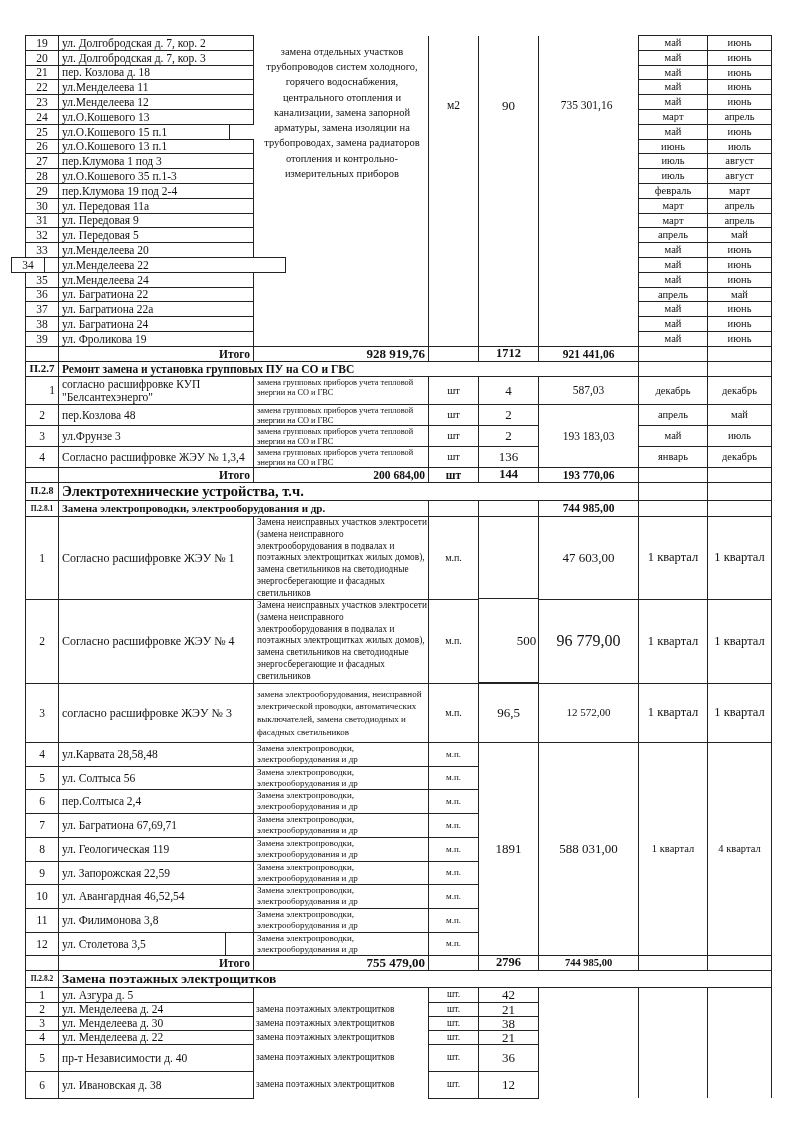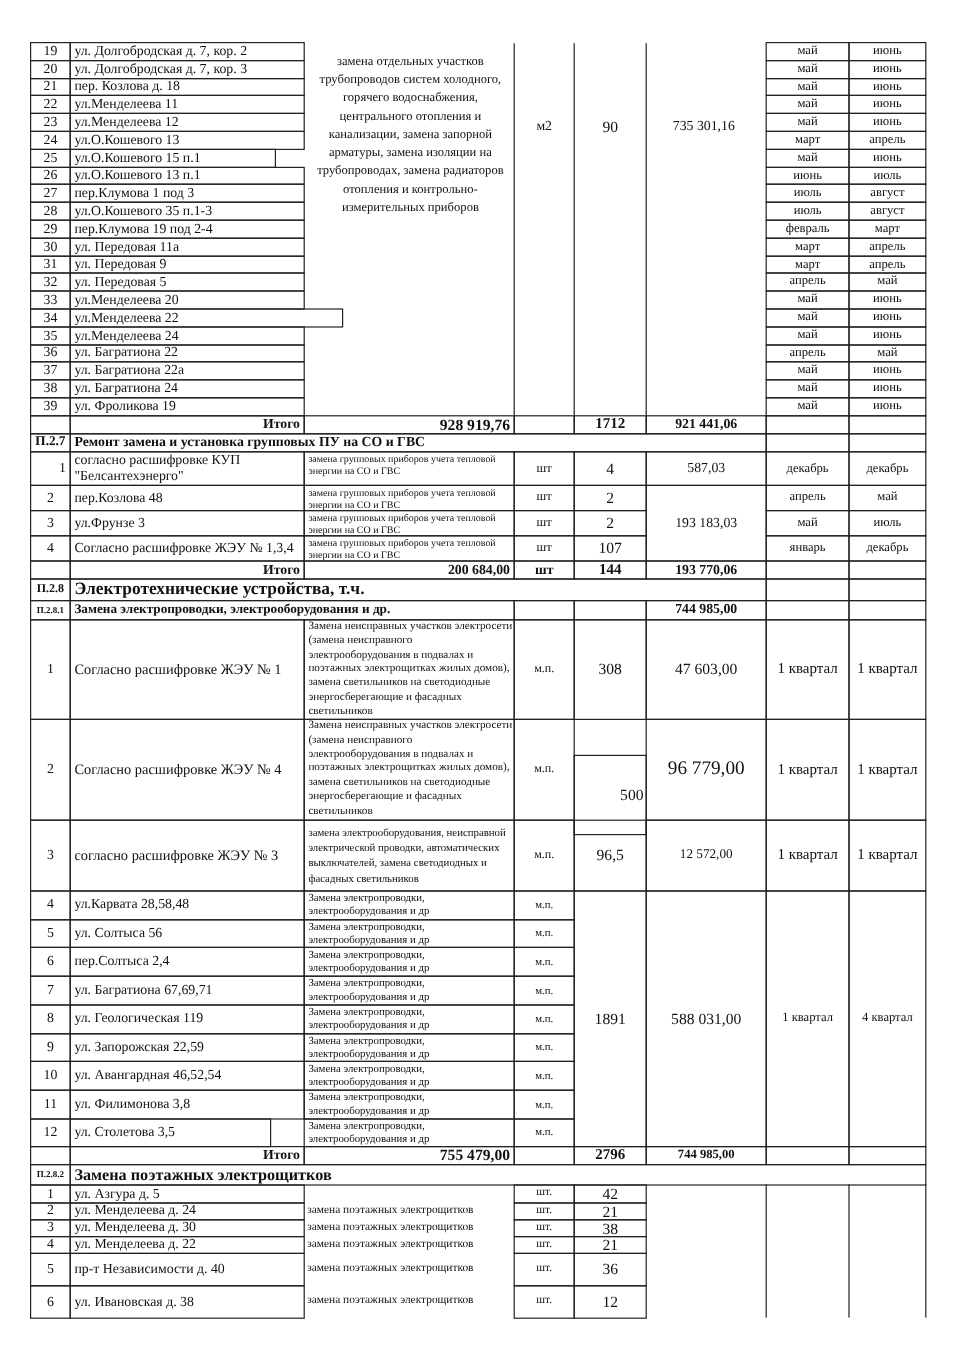--- a/index.html
+++ b/index.html
@@ -74,21 +74,21 @@
     <div class="cell " style="left: 638px; top: 213px; width: 70px; height: 15px; font-size: 10.5px;">март</div>
     <div class="cell " style="left: 707px; top: 213px; width: 65px; height: 15px; font-size: 10.5px;">апрель</div>
     <div class="cell " style="left: 25px; top: 227px; width: 34px; height: 16px;">32</div>
     <div class="cell l" style="left: 58px; top: 227px; width: 196px; height: 16px;">ул. Передовая 5</div>
     <div class="cell " style="left: 638px; top: 227px; width: 70px; height: 16px; font-size: 10.5px;">апрель</div>
     <div class="cell " style="left: 707px; top: 227px; width: 65px; height: 16px; font-size: 10.5px;">май</div>
     <div class="cell " style="left: 25px; top: 242px; width: 34px; height: 16px;">33</div>
     <div class="cell l" style="left: 58px; top: 242px; width: 196px; height: 16px;">ул.Менделеева 20</div>
     <div class="cell " style="left: 638px; top: 242px; width: 70px; height: 16px; font-size: 10.5px;">май</div>
     <div class="cell " style="left: 707px; top: 242px; width: 65px; height: 16px; font-size: 10.5px;">июнь</div>
-    <div class="cell " style="left: 25px; top: 257px; width: 34px; height: 16px;">34</div>
+    <div class="cell " style="left: 11px; top: 257px; width: 34px; height: 16px;">34</div>
     <div class="cell l" style="left: 58px; top: 257px; width: 228px; height: 16px;">ул.Менделеева 22</div>
     <div class="cell " style="left: 638px; top: 257px; width: 70px; height: 16px; font-size: 10.5px;">май</div>
     <div class="cell " style="left: 707px; top: 257px; width: 65px; height: 16px; font-size: 10.5px;">июнь</div>
     <div class="cell " style="left: 25px; top: 272px; width: 34px; height: 16px;">35</div>
     <div class="cell l" style="left: 58px; top: 272px; width: 196px; height: 16px;">ул.Менделеева 24</div>
     <div class="cell " style="left: 638px; top: 272px; width: 70px; height: 16px; font-size: 10.5px;">май</div>
     <div class="cell " style="left: 707px; top: 272px; width: 65px; height: 16px; font-size: 10.5px;">июнь</div>
     <div class="cell " style="left: 25px; top: 287px; width: 34px; height: 15px;">36</div>
     <div class="cell l" style="left: 58px; top: 287px; width: 196px; height: 15px; text-align: right;">ул. Багратиона 22</div>
     <div class="cell " style="left: 638px; top: 287px; width: 70px; height: 15px; font-size: 10.5px;">апрель</div>
@@ -143,21 +143,21 @@
     <div class="cell l wrap" style="left: 58px; top: 425px; width: 196px; height: 22px;">ул.Фрунзе 3</div>
     <div class="cell small l" style="left: 253px; top: 425px; width: 176px; height: 22px; padding-top: 1px;">замена групповых приборов учета тепловой энергии на СО и ГВС</div>
     <div class="cell " style="left: 428px; top: 425px; width: 51px; height: 22px; font-size: 10.5px;">шт</div>
     <div class="cell " style="left: 478px; top: 425px; width: 61px; height: 22px; font-size: 13px;">2</div>
     <div class="cell " style="left: 638px; top: 425px; width: 70px; height: 22px; font-size: 10.5px;">май</div>
     <div class="cell " style="left: 707px; top: 425px; width: 65px; height: 22px; font-size: 10.5px;">июль</div>
     <div class="cell " style="left: 25px; top: 446px; width: 34px; height: 22px;">4</div>
     <div class="cell l wrap" style="left: 58px; top: 446px; width: 196px; height: 22px;">Согласно расшифровке ЖЭУ № 1,3,4</div>
     <div class="cell small l" style="left: 253px; top: 446px; width: 176px; height: 22px; padding-top: 1px;">замена групповых приборов учета тепловой энергии на СО и ГВС</div>
     <div class="cell " style="left: 428px; top: 446px; width: 51px; height: 22px; font-size: 10.5px;">шт</div>
-    <div class="cell " style="left: 478px; top: 446px; width: 61px; height: 22px; font-size: 13px;">107</div>
+    <div class="cell " style="left: 478px; top: 446px; width: 61px; height: 22px; font-size: 13px;">136</div>
     <div class="cell " style="left: 638px; top: 446px; width: 70px; height: 22px; font-size: 10.5px;">январь</div>
     <div class="cell " style="left: 707px; top: 446px; width: 65px; height: 22px; font-size: 10.5px;">декабрь</div>
     <div class="cell " style="left: 538px; top: 404px; width: 101px; height: 64px;">193 183,03</div>
     <div class="cell " style="left: 25px; top: 467px; width: 34px; height: 16px;"></div>
     <div class="cell r b" style="left: 58px; top: 467px; width: 196px; height: 16px;">Итого</div>
     <div class="cell r b" style="left: 253px; top: 467px; width: 176px; height: 16px;">200 684,00</div>
     <div class="cell b" style="left: 428px; top: 467px; width: 51px; height: 16px;">шт</div>
     <div class="cell b" style="left: 478px; top: 467px; width: 61px; height: 16px; font-size: 12.5px;">144</div>
     <div class="cell b" style="left: 538px; top: 467px; width: 101px; height: 16px;">193 770,06</div>
     <div class="cell " style="left: 638px; top: 467px; width: 70px; height: 16px;"></div>
@@ -170,29 +170,28 @@
     <div class="cell l b" style="left: 58px; top: 500px; width: 371px; height: 17px; font-size: 11px;">Замена электропроводки, электрооборудования и др.</div>
     <div class="cell " style="left: 428px; top: 500px; width: 51px; height: 17px;"></div>
     <div class="cell " style="left: 478px; top: 500px; width: 61px; height: 17px;"></div>
     <div class="cell b" style="left: 538px; top: 500px; width: 101px; height: 17px;">744 985,00</div>
     <div class="cell " style="left: 638px; top: 500px; width: 70px; height: 17px;"></div>
     <div class="cell " style="left: 707px; top: 500px; width: 65px; height: 17px;"></div>
     <div class="cell " style="left: 25px; top: 516px; width: 34px; height: 84px;">1</div>
     <div class="cell l" style="left: 58px; top: 516px; width: 196px; height: 84px; font-size: 12px;">Согласно расшифровке ЖЭУ № 1</div>
     <div class="cell small l" style="left: 253px; top: 516px; width: 176px; height: 84px; font-size: 9.3px; line-height: 1.27; align-items: flex-start;">Замена неисправных участков электросети (замена неисправного электрооборудования в подвалах и поэтажных электрощитках жилых домов), замена светильников на светодиодные энергосберегающие и фасадных светильников</div>
     <div class="cell " style="left: 428px; top: 516px; width: 51px; height: 84px; font-size: 10px;">м.п.</div>
-    <div class="cell " style="left: 478px; top: 516px; width: 61px; height: 84px; font-size: 13px;">308</div>
     <div class="cell " style="left: 538px; top: 516px; width: 101px; height: 84px; font-size: 13px;">47 603,00</div>
     <div class="cell " style="left: 638px; top: 516px; width: 70px; height: 84px; font-size: 12.5px;">1 квартал</div>
     <div class="cell " style="left: 707px; top: 516px; width: 65px; height: 84px; font-size: 12.5px;">1 квартал</div>
     <div class="cell " style="left: 25px; top: 599px; width: 34px; height: 85px;">2</div>
     <div class="cell l" style="left: 58px; top: 599px; width: 196px; height: 85px; font-size: 12px;">Согласно расшифровке ЖЭУ № 4</div>
     <div class="cell small l" style="left: 253px; top: 599px; width: 176px; height: 85px; font-size: 9.3px; line-height: 1.27; align-items: flex-start;">Замена неисправных участков электросети (замена неисправного электрооборудования в подвалах и поэтажных электрощитках жилых домов), замена светильников на светодиодные энергосберегающие и фасадных светильников</div>
     <div class="cell " style="left: 428px; top: 599px; width: 51px; height: 85px; font-size: 10px;">м.п.</div>
-    <div class="cell " style="left: 478px; top: 629px; width: 61px; height: 67px; font-size: 13px; padding-left: 36px;">500</div>
+    <div class="cell " style="left: 478px; top: 598px; width: 61px; height: 85px; font-size: 13px; padding-left: 36px;">500</div>
     <div class="cell " style="left: 538px; top: 599px; width: 101px; height: 85px; font-size: 16px;">96 779,00</div>
     <div class="cell " style="left: 638px; top: 599px; width: 70px; height: 85px; font-size: 12.5px;">1 квартал</div>
     <div class="cell " style="left: 707px; top: 599px; width: 65px; height: 85px; font-size: 12.5px;">1 квартал</div>
     <div class="cell " style="left: 25px; top: 683px; width: 34px; height: 60px;">3</div>
     <div class="cell l" style="left: 58px; top: 683px; width: 196px; height: 60px; font-size: 12px;">согласно расшифровке ЖЭУ № 3</div>
     <div class="cell small l" style="left: 253px; top: 683px; width: 176px; height: 60px; font-size: 9px; line-height: 1.4; align-items: center;">замена электрооборудования, неисправной электрической проводки, автоматических выключателей, замена светодиодных и фасадных светильников</div>
     <div class="cell " style="left: 428px; top: 683px; width: 51px; height: 60px; font-size: 10px;">м.п.</div>
     <div class="cell " style="left: 478px; top: 683px; width: 61px; height: 60px; font-size: 13px;">96,5</div>
     <div class="cell " style="left: 538px; top: 683px; width: 101px; height: 60px; font-size: 11px;">12 572,00</div>
     <div class="cell " style="left: 638px; top: 683px; width: 70px; height: 60px; font-size: 12.5px;">1 квартал</div>

